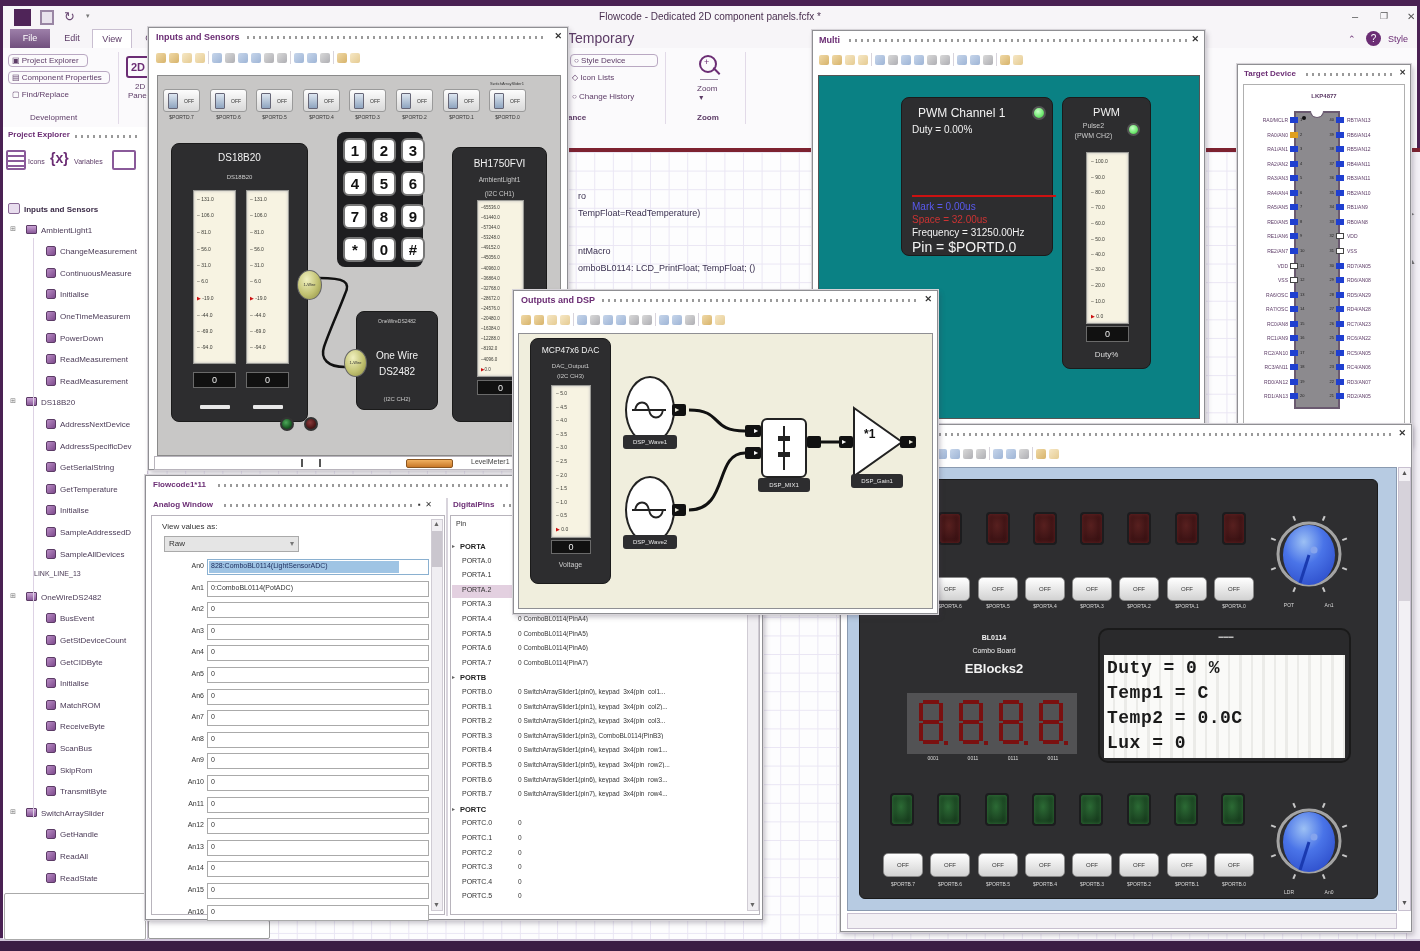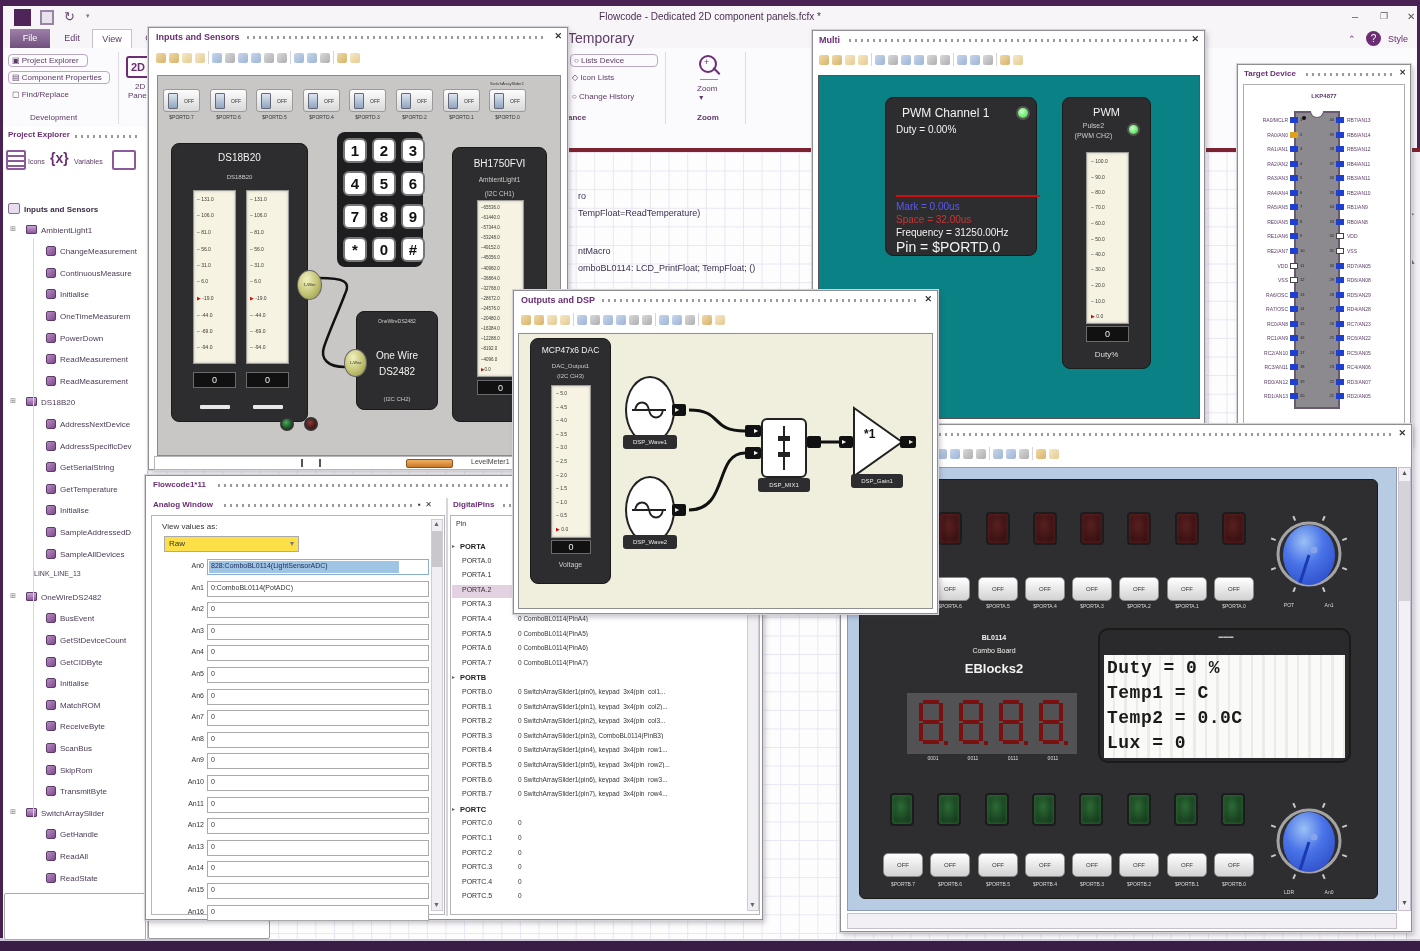--- a/index.html
+++ b/index.html
@@ -68,21 +68,21 @@
 
 <div class="ab" style="left:3px;top:48px;width:1414px;height:101px;background:#fbfafc"></div>
 <div class="rbtn" style="left:8px;top:54px;width:80px">▣ Project Explorer</div>
 <div class="rbtn" style="left:8px;top:71px;width:102px">▤ Component Properties</div>
 <div class="rbtn" style="left:8px;top:88px;width:70px;border-color:transparent">▢ Find/Replace</div>
 <div class="ptx" style="left:30px;top:113px">Development</div>
 <div class="ab" style="left:118px;top:52px;width:1px;height:72px;background:#e2dae8"></div>
 <div class="ab" style="left:126px;top:56px;width:24px;height:22px;border:2px solid #6b2d74;border-radius:3px;color:#6b2d74;font-weight:bold;font-size:11px;text-align:center;line-height:19px">2D</div>
 <div class="ptx" style="left:128px;top:82px;text-align:center">2D<br>Panels</div>
 
-<div class="rbtn" style="left:570px;top:54px;width:88px">○ Lists Device</div>
+<div class="rbtn" style="left:570px;top:54px;width:88px">○ Style Device</div>
 <div class="ptx" style="left:572px;top:73px">◇ Icon Lists</div>
 <div class="ptx" style="left:572px;top:92px">○ Change History</div>
 <div class="ptx" style="left:568px;top:113px;font-weight:bold">ance</div>
 <div class="ab" style="left:665px;top:52px;width:1px;height:72px;background:#e2dae8"></div>
 <div class="ab" style="left:699px;top:55px;width:18px;height:18px;border:2px solid #6b2d74;border-radius:50%"></div>
 <div class="ab" style="left:712px;top:70px;width:9px;height:2px;background:#6b2d74;transform:rotate(45deg)"></div>
 <div class="ab" style="left:700px;top:79px;width:18px;height:1px;background:#9a8aa4"></div>
 <div class="ab" style="left:704px;top:57px;font-size:9px;color:#6b2d74">+</div>
 <div class="ptx" style="left:697px;top:84px">Zoom<br>&nbsp;▾</div>
 <div class="ptx" style="left:697px;top:113px;font-weight:bold">Zoom</div>
@@ -166,21 +166,21 @@
       <i class="ig"></i>
       <i class="sep" style="width:1px;height:13px;border-radius:0"></i>
       <i class="ib"></i>
       <i class="ib"></i>
       <i class="ig"></i>
       <i class="sep" style="width:1px;height:13px;border-radius:0"></i>
       <i class="iy"></i>
       <i class="iy2"></i>
     </div>
 <div class="ab" style="left:5px;top:44px;width:382px;height:344px;background:#0a8184;border:1px solid #555"></div>
-<div class="dark" style="left:72px;top:66px;width:152px;height:159px">
+<div class="dark" style="left:88px;top:66px;width:152px;height:159px">
 <div class="wt" style="left:16px;top:8px;font-size:12px">PWM Channel 1</div>
 <div class="led" style="left:130px;top:8px;width:14px;height:14px;background:radial-gradient(circle at 40% 35%,#c8ffc8,#6ee86e 60%,#3aa83a);border:2px solid #555"></div>
 <div class="wt" style="left:10px;top:26px;font-size:10px">Duty = 0.00%</div>
 <div class="ab" style="left:10px;top:97px;width:144px;height:2px;background:#cc1111"></div>
 <div class="wt" style="left:10px;top:103px;font-size:10px;color:#5a5aee">Mark = 0.00us</div>
 <div class="wt" style="left:10px;top:116px;font-size:10px;color:#cc3333">Space = 32.00us</div>
 <div class="wt" style="left:10px;top:129px;font-size:10px">Frequency = 31250.00Hz</div>
 <div class="wt" style="left:10px;top:141px;font-size:14px">Pin = $PORTD.0</div>
 </div>
 <div class="dark" style="left:249px;top:66px;width:89px;height:272px">
@@ -494,21 +494,21 @@
 <div class="ab" style="left:322px;top:430px;font-size:7px;color:#444">LevelMeter1</div>
 </div>
 <div class="win" style="left:145px;top:475px;width:618px;height:445px">
 <div class="ttl ab" style="left:7px;top:4px;font-size:8px">Flowcode1*11</div>
     <div class="dots ab" style="left:72px;top:8px;width:530px"></div>
 <div class="ttl ab" style="left:7px;top:24px;font-size:8px">Analog Window</div>
     <div class="dots ab" style="left:78px;top:28px;width:190px"></div>
 <div class="ab" style="left:272px;top:24px;font-size:8px;color:#333">▪&nbsp;&nbsp;✕</div>
 <div class="ab" style="left:5px;top:39px;width:294px;height:400px;border:1px solid #b8b4bc;background:#fff"></div>
 <div class="ab" style="left:16px;top:46px;font-size:8px;color:#333">View values as:</div>
-<div class="ab" style="left:18px;top:60px;width:135px;height:16px;border:1px solid #aaa;background:#fde047;font-size:8px;color:#333;padding:2px 4px">Raw<span style="float:right;color:#777">▾</span></div>
+<div class="ab" style="left:18px;top:60px;width:135px;height:16px;border:1px solid #aaa;background:#e5e5e5;font-size:8px;color:#333;padding:2px 4px">Raw<span style="float:right;color:#777">▾</span></div>
 <div class="ab" style="left:36px;top:86px;width:22px;text-align:right;font-size:7px;color:#333">An0</div>
 <div class="ab" style="left:61px;top:83px;width:222px;height:16px;border:1px solid #8ab0d0;background:#fff">
       <div style="position:absolute;left:1px;top:1px;width:190px;height:12px;background:#9fc4e4"></div>
       <span style="position:absolute;left:3px;top:2px;font-size:7px;color:#1a2a5a">828:ComboBL0114(LightSensorADC)</span>
     </div>
 <div class="ab" style="left:36px;top:108px;width:22px;text-align:right;font-size:7px;color:#333">An1</div>
 <div class="ab" style="left:61px;top:105px;width:222px;height:16px;border:1px solid #aaa;background:#fff">
       <span style="position:absolute;left:3px;top:2px;font-size:7px;color:#333">0:ComboBL0114(PotADC)</span>
     </div>
 <div class="ab" style="left:36px;top:129px;width:22px;text-align:right;font-size:7px;color:#333">An2</div>

